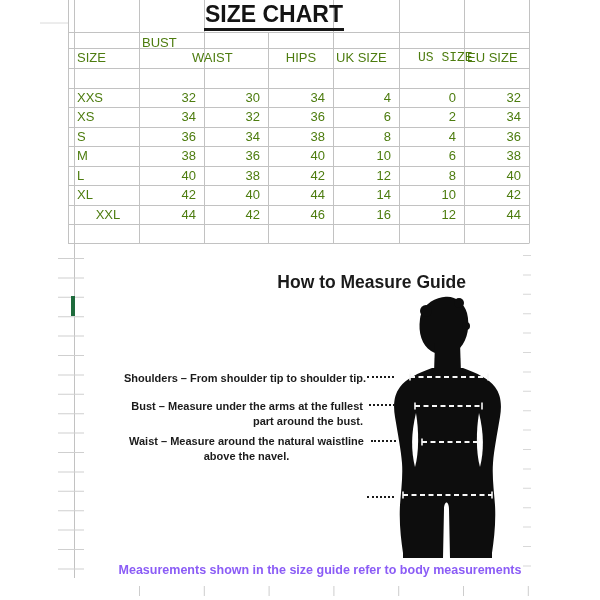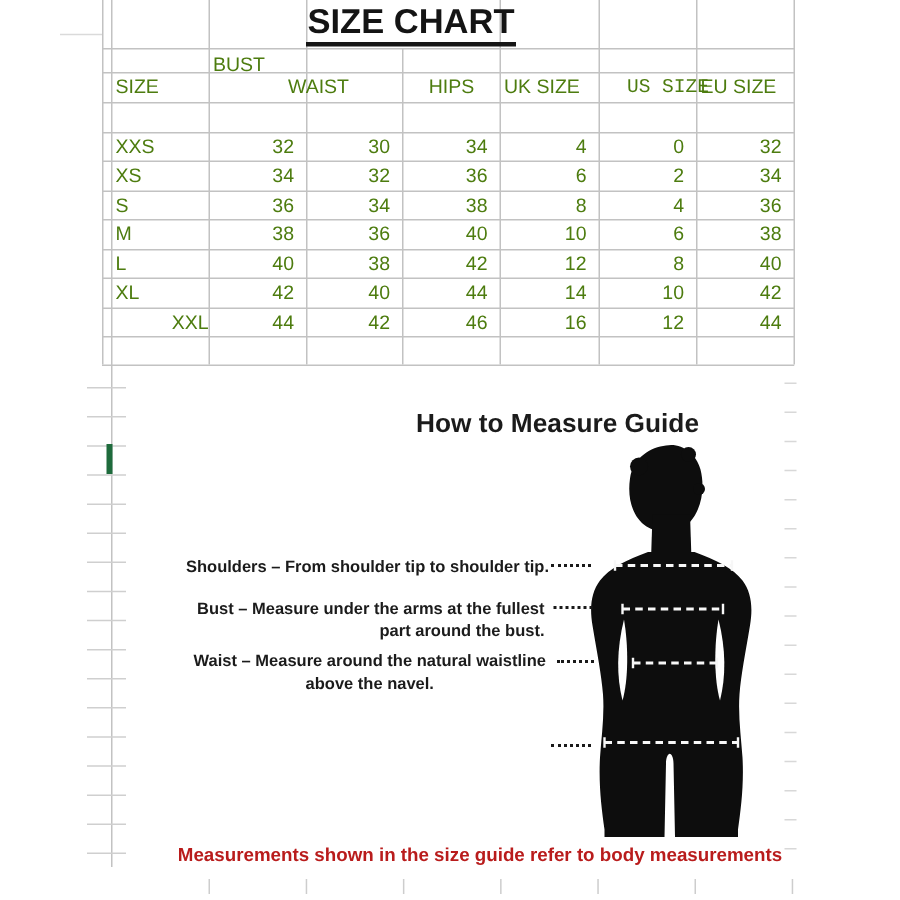--- a/index.html
+++ b/index.html
@@ -13,21 +13,21 @@
   #chart-title{left:204px;top:1px;width:130px;text-align:left;}
   #chart-title span{
     display:inline-block;font-size:23px;font-weight:700;letter-spacing:0px;
     border-bottom:3px solid #161616;padding:0 1px 0 1px;color:#141414;
   }
   .hcell,.dcell{position:absolute;z-index:3;font-size:13px;color:#4d7c0f;overflow:hidden;white-space:nowrap;}
   #guide-title{left:166px;top:272px;width:300px;text-align:right;font-size:17.5px;font-weight:700;color:#1b1b1b;z-index:3;}
   .mlabel{position:absolute;z-index:3;font-size:11px;font-weight:700;color:#1b1b1b;line-height:15px;}
   .mlabel.center{text-align:center;white-space:normal;}
   .leader{position:absolute;z-index:3;height:0;border-top:2px dotted #1a1a1a;}
-  #footnote{left:70px;top:563px;width:500px;text-align:center;font-size:12.5px;font-weight:700;color:#b91c1c;z-index:3;}
+  #footnote{left:70px;top:563px;width:500px;text-align:center;font-size:12.5px;font-weight:700;color:#8b5cf6;z-index:3;}
   #figwrap{position:absolute;left:390px;top:295px;width:115px;height:263px;z-index:2;}
 </style>
 </head>
 <body>
 
 <div id="screen">
 
   <svg id="gridsvg" width="600" height="600" viewBox="0 0 600 600">
 
     <g stroke="#c2c2c2" stroke-width="1">
@@ -179,20 +179,20 @@
     <div class="dcell" style="left: 333px; top: 165.8px; width: 58px; line-height: 19.45px; text-align: right;">12</div>
     <div class="dcell" style="left: 399px; top: 165.8px; width: 57px; line-height: 19.45px; text-align: right;">8</div>
     <div class="dcell" style="left: 464px; top: 165.8px; width: 57px; line-height: 19.45px; text-align: right;">40</div>
     <div class="dcell" style="left: 77px; top: 185.25px; width: 62px; line-height: 19.45px; text-align: left;">XL</div>
     <div class="dcell" style="left: 139px; top: 185.25px; width: 57px; line-height: 19.45px; text-align: right;">42</div>
     <div class="dcell" style="left: 204px; top: 185.25px; width: 56px; line-height: 19.45px; text-align: right;">40</div>
     <div class="dcell" style="left: 268px; top: 185.25px; width: 57px; line-height: 19.45px; text-align: right;">44</div>
     <div class="dcell" style="left: 333px; top: 185.25px; width: 58px; line-height: 19.45px; text-align: right;">14</div>
     <div class="dcell" style="left: 399px; top: 185.25px; width: 57px; line-height: 19.45px; text-align: right;">10</div>
     <div class="dcell" style="left: 464px; top: 185.25px; width: 57px; line-height: 19.45px; text-align: right;">42</div>
-    <div class="dcell" style="left: 77px; top: 204.7px; width: 62px; line-height: 19.45px; text-align: right;">XXL</div>
+    <div class="dcell" style="left: 77px; top: 204.7px; width: 62px; line-height: 19.45px; text-align: center;">XXL</div>
     <div class="dcell" style="left: 139px; top: 204.7px; width: 57px; line-height: 19.45px; text-align: right;">44</div>
     <div class="dcell" style="left: 204px; top: 204.7px; width: 56px; line-height: 19.45px; text-align: right;">42</div>
     <div class="dcell" style="left: 268px; top: 204.7px; width: 57px; line-height: 19.45px; text-align: right;">46</div>
     <div class="dcell" style="left: 333px; top: 204.7px; width: 58px; line-height: 19.45px; text-align: right;">16</div>
     <div class="dcell" style="left: 399px; top: 204.7px; width: 57px; line-height: 19.45px; text-align: right;">12</div>
     <div class="dcell" style="left: 464px; top: 204.7px; width: 57px; line-height: 19.45px; text-align: right;">44</div>
   </div>
 
 </body></html>

